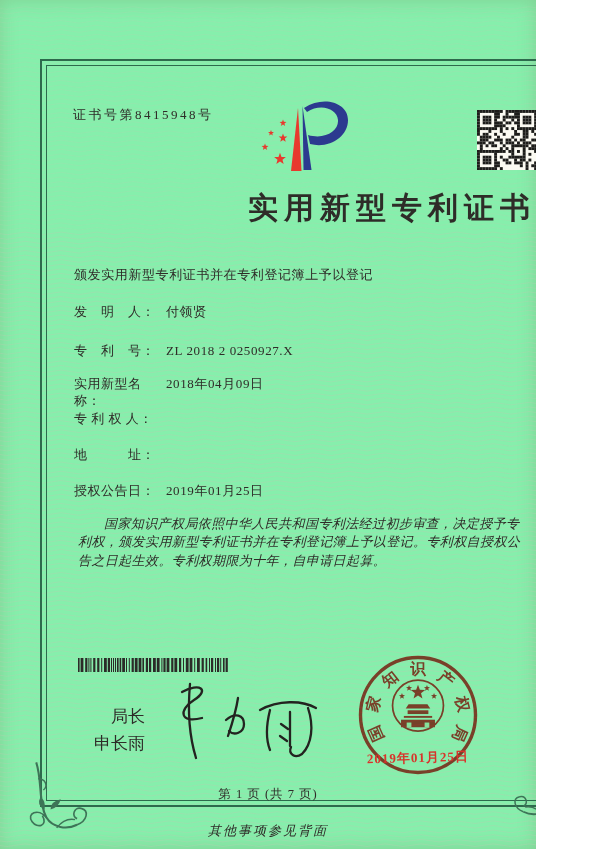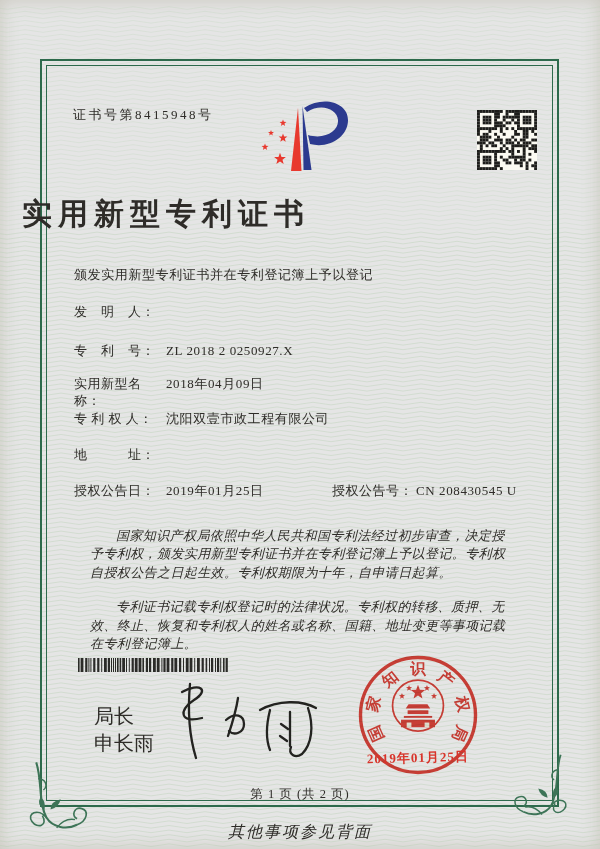--- a/index.html
+++ b/index.html
@@ -1,49 +1,49 @@
 <!DOCTYPE html>
 <html><head>
 <meta charset="utf-8">
 <style>
   html,body{margin:0;padding:0;}
   body{width:600px;height:849px;font-family:"Liberation Serif","DejaVu Serif",serif;color:#2e2c28;}
-  .page{position:relative;width:600px;height:849px;background:#e5e5e5;overflow:hidden;
+  .page{position:relative;width:536px;height:849px;background:#86efac;overflow:hidden;
         box-shadow:inset 0 0 18px rgba(120,110,70,.25);}
   svg.bg{position:absolute;left:0;top:0;}
   .border-outer{position:absolute;left:40px;top:59px;width:515px;height:744px;
         border:2.5px solid #2d6a4c;}
   .border-inner{position:absolute;left:46px;top:65px;width:505px;height:734px;
         border:1px solid #2d6a4c;}
   .cert-number{position:absolute;left:73px;top:106px;font-size:13px;letter-spacing:2.5px;}
   .logo{position:absolute;left:250px;top:98px;width:104px;height:84px;}
   .qr{position:absolute;left:477px;top:110px;width:60px;height:60px;}
-  .title{position:absolute;left:0;top:194px;width:100%;text-align:left;
+  .title{position:absolute;left:0;top:188px;width:100%;text-align:right;
         font-size:30px;font-weight:bold;letter-spacing:6px;padding-left:22px;box-sizing:border-box;}
   .fields{position:absolute;left:74px;top:0;width:456px;font-size:13px;}
   .frow{position:absolute;left:0;width:456px;display:flex;line-height:17px;}
   .flabel{flex:0 0 92px;letter-spacing:.5px;}
   .fvalue{flex:1;letter-spacing:.6px;}
   .frow.r1{top:266px}.frow.r2{top:303px}.frow.r3{top:342px}.frow.r4{top:375px}
   .frow.r5{top:410px}.frow.r6{top:446px}.frow.r7{top:482px}
   .grant2{position:absolute;left:258px;top:0;display:flex;}
   .grant2 .flabel{flex:0 0 84px;}
   .paras{position:absolute;left:74px;top:511px;width:454px;font-size:13px;line-height:18.4px;
         font-style:italic;letter-spacing:.4px;}
-  .paras p{margin:16px;text-indent:2em;}
+  .paras p{margin:4px;text-indent:2em;}
   .barcode{position:absolute;left:78px;top:658px;width:150px;height:14px;}
-  .director{position:absolute;left:94px;top:703px;font-size:20px;line-height:27px;}
+  .director{position:absolute;left:94px;top:703px;font-size:17px;line-height:27px;text-align:right;}
   .signature{position:absolute;left:160px;top:680px;width:168px;height:84px;}
   .seal{position:absolute;left:352px;top:649px;width:132px;height:132px;opacity:.92;
         mix-blend-mode:multiply;}
   #seal-text-group text{font-family:"Liberation Serif",serif;font-size:16.5px;font-weight:bold;fill:#dd352b;}
   .seal-date{position:absolute;left:352px;top:749px;width:132px;text-align:center;
         color:#d8342b;font-weight:bold;font-size:13px;letter-spacing:1px;transform:rotate(-1.5deg);}
   .page-info{position:absolute;left:0;top:786px;width:100%;text-align:center;font-size:12.5px;letter-spacing:1px;}
-  .back-note{position:absolute;left:0;top:822px;width:100%;text-align:center;font-size:16px;
+  .back-note{position:absolute;left:0;top:822px;width:100%;text-align:center;font-size:13px;
         font-style:italic;letter-spacing:2px;}
   .fl-left{position:absolute;left:26px;top:744px;width:92px;height:92px;}
   .fl-right{position:absolute;left:486px;top:734px;width:84px;height:92px;transform:scaleX(-1);}
 </style>
 </head>
 <body>
 
 <div class="page">
 
   <svg id="guilloche" class="bg" width="600" height="849" viewBox="0 0 600 849">
@@ -494,49 +494,44 @@
     </svg>
 
   <div class="title">实用新型专利证书</div>
 
   <div class="fields">
     <div class="frow r1">
       <span class="fvalue">颁发实用新型专利证书并在专利登记簿上予以登记</span>
     </div>
     <div class="frow r2">
       <span class="flabel">发　明　人：</span>
+      <span class="fvalue">付领贤</span>
     </div>
     <div class="frow r3">
       <span class="flabel">专　利　号：</span>
       <span class="fvalue">ZL 2018 2 0250927.X</span>
     </div>
     <div class="frow r4">
       <span class="flabel">实用新型名称：</span>
       <span class="fvalue">2018年04月09日</span>
     </div>
     <div class="frow r5">
       <span class="flabel">专 利 权 人：</span>
-      <span class="fvalue">沈阳双壹市政工程有限公司</span>
     </div>
     <div class="frow r6">
       <span class="flabel">地　　　址：</span>
     </div>
     <div class="frow r7">
       <span class="flabel">授权公告日：</span>
       <span class="fvalue">2019年01月25日</span>
-      <span class="grant2">
-        <span class="flabel">授权公告号：</span>
-        <span class="fvalue">CN 208430545 U</span>
-      </span>
     </div>
   </div>
 
   <div class="paras">
     <p>国家知识产权局依照中华人民共和国专利法经过初步审查，决定授予专利权，颁发实用新型专利证书并在专利登记簿上予以登记。专利权自授权公告之日起生效。专利权期限为十年，自申请日起算。</p>
-    <p>专利证书记载专利权登记时的法律状况。专利权的转移、质押、无效、终止、恢复和专利权人的姓名或名称、国籍、地址变更等事项记载在专利登记簿上。</p>
   </div>
 
   <svg id="barcode" class="barcode" viewBox="0 0 150 13" preserveAspectRatio="none">
       <rect x="0.00" y="0" width="1.6" height="13" fill="#2b2b28"></rect>
       <rect x="2.60" y="0" width="2.8" height="13" fill="#2b2b28"></rect>
       <rect x="7.20" y="0" width="2.2" height="13" fill="#2b2b28"></rect>
       <rect x="10.40" y="0" width="1" height="13" fill="#2b2b28"></rect>
       <rect x="12.40" y="0" width="1" height="13" fill="#2b2b28"></rect>
       <rect x="15.20" y="0" width="2.2" height="13" fill="#2b2b28"></rect>
       <rect x="19.20" y="0" width="2.2" height="13" fill="#2b2b28"></rect>
@@ -649,16 +644,16 @@
       <path d="M50,79 c10,-4 12,-14 4,-16 c-7,-2 -10,8 -4,10" stroke-width="1.6"></path>
       <path d="M12,34 c7,0 10,7 5,11" stroke-width="1.4"></path>
       <path d="M30,82 q8,-10 18,-8" stroke-width="1.4"></path>
     </g>
     <g fill="#3d7457">
       <path d="M24,64 q8,-2 10,-10 q-10,2 -10,10"></path>
       <path d="M14,52 q6,4 4,12 q-8,-4 -4,-12"></path>
     </g>
   </svg>
 
-  <div class="page-info">第 1 页 (共 2 页)</div>
+  <div class="page-info">第 1 页 (共 7 页)</div>
   <div class="back-note">其他事项参见背面</div>
 
 </div>
 
 </body></html>

